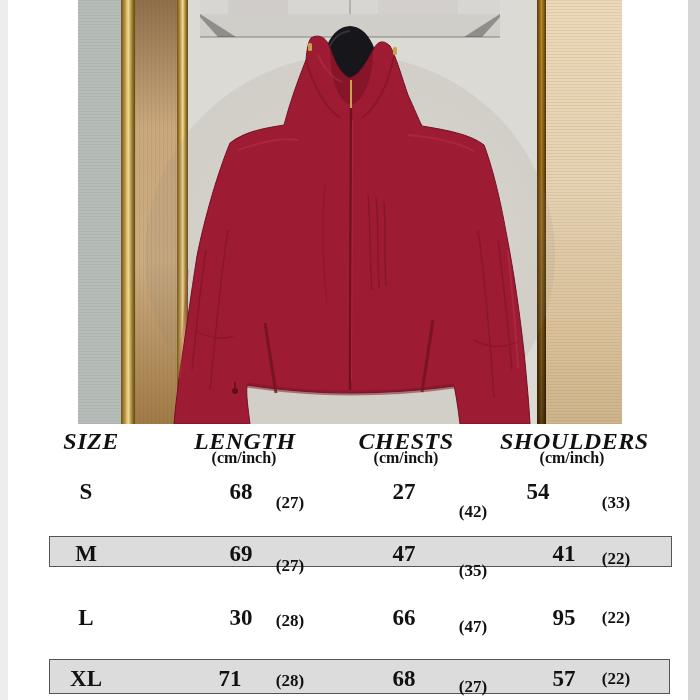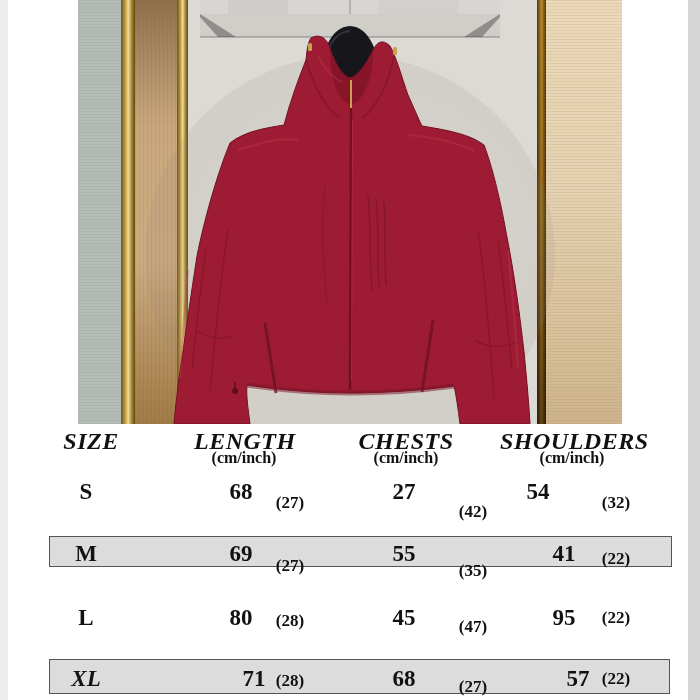--- a/index.html
+++ b/index.html
@@ -160,38 +160,38 @@
   <div class="cell unit" style="left:184px;top:449px;width:120px;">(cm/inch)</div>
   <div class="cell unit" style="left:346px;top:449px;width:120px;">(cm/inch)</div>
   <div class="cell unit" style="left:512px;top:449px;width:120px;">(cm/inch)</div>
 
   <div class="cell big" style="left:36px;top:479px;width:100px;">S</div>
   <div class="cell big" style="left:191px;top:479px;width:100px;">68</div>
   <div class="cell inch" style="left:265px;top:493px;width:50px;">(27)</div>
   <div class="cell big" style="left:354px;top:479px;width:100px;">27</div>
   <div class="cell inch" style="left:448px;top:502px;width:50px;">(42)</div>
   <div class="cell big" style="left:488px;top:479px;width:100px;">54</div>
-  <div class="cell inch" style="left:591px;top:493px;width:50px;">(32)</div>
+  <div class="cell inch" style="left:591px;top:493px;width:50px;">(33)</div>
 
   <div class="cell big" style="left:36px;top:541px;width:100px;">M</div>
   <div class="cell big" style="left:191px;top:541px;width:100px;">69</div>
   <div class="cell inch" style="left:265px;top:556px;width:50px;">(27)</div>
-  <div class="cell big" style="left:354px;top:541px;width:100px;">55</div>
+  <div class="cell big" style="left:354px;top:541px;width:100px;">47</div>
   <div class="cell inch" style="left:448px;top:561px;width:50px;">(35)</div>
   <div class="cell big" style="left:514px;top:541px;width:100px;">41</div>
   <div class="cell inch" style="left:591px;top:549px;width:50px;">(22)</div>
 
   <div class="cell big" style="left:36px;top:605px;width:100px;">L</div>
-  <div class="cell big" style="left:191px;top:605px;width:100px;">80</div>
+  <div class="cell big" style="left:191px;top:605px;width:100px;">30</div>
   <div class="cell inch" style="left:265px;top:611px;width:50px;">(28)</div>
-  <div class="cell big" style="left:354px;top:605px;width:100px;">45</div>
+  <div class="cell big" style="left:354px;top:605px;width:100px;">66</div>
   <div class="cell inch" style="left:448px;top:617px;width:50px;">(47)</div>
   <div class="cell big" style="left:514px;top:605px;width:100px;">95</div>
   <div class="cell inch" style="left:591px;top:608px;width:50px;">(22)</div>
 
-  <div class="cell big" style="left:36px;top:666px;width:100px;font-style:italic;">XL</div>
-  <div class="cell big" style="left:204px;top:666px;width:100px;">71</div>
+  <div class="cell big" style="left:36px;top:666px;width:100px;">XL</div>
+  <div class="cell big" style="left:180px;top:666px;width:100px;">71</div>
   <div class="cell inch" style="left:265px;top:671px;width:50px;">(28)</div>
   <div class="cell big" style="left:354px;top:666px;width:100px;">68</div>
   <div class="cell inch" style="left:448px;top:677px;width:50px;">(27)</div>
-  <div class="cell big" style="left:528px;top:666px;width:100px;">57</div>
+  <div class="cell big" style="left:514px;top:666px;width:100px;">57</div>
   <div class="cell inch" style="left:591px;top:669px;width:50px;">(22)</div>
 </div>
 
 </body></html>

